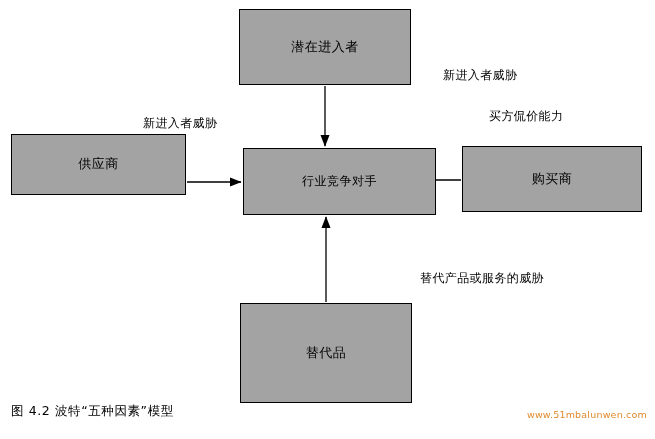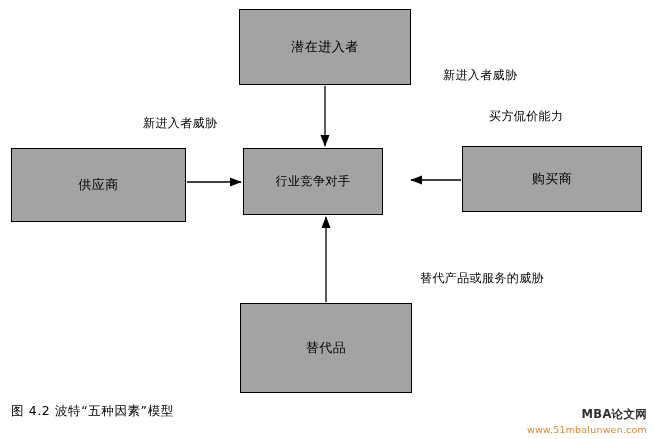--- a/index.html
+++ b/index.html
@@ -30,24 +30,24 @@
     flex-direction: column;
     align-items: center;
     justify-content: center;
     font-size: 13px;
     line-height: 1.55;
     letter-spacing: 0.5px;
   }
   .box .line2 { margin-top: 4px; }
 
   #box-entrants { left: 239px; top: 9px;  width: 172px; height: 76px; }
-  #box-suppliers { left: 11px;  top: 148px; width: 175px; height: 74px; }
-  #box-rivalry   { left: 243px; top: 148px; width: 140px; height: 67px; font-size: 12px; }
+  #box-suppliers { left: 11px;  top: 134px; width: 175px; height: 61px; }
+  #box-rivalry   { left: 243px; top: 148px; width: 193px; height: 67px; font-size: 12px; }
   #box-buyers    { left: 462px; top: 146px; width: 180px; height: 66px; font-family: Liberation Serif, serif; }
-  #box-substitutes { left: 240px; top: 303px; width: 172px; height: 90px; }
+  #box-substitutes { left: 240px; top: 303px; width: 172px; height: 100px; }
 
   .lbl {
     position: absolute;
     font-size: 12px;
     letter-spacing: 0.4px;
     white-space: nowrap;
     line-height: 1.3;
   }
   #lbl-supplier-power { left: 143px; top: 116px; }
   #lbl-new-entrant    { left: 443px; top: 68px; }
@@ -123,15 +123,14 @@
 </div>
 
 <div class="lbl" id="lbl-supplier-power">新进入者威胁</div>
 <div class="lbl" id="lbl-new-entrant">新进入者威胁</div>
 <div class="lbl" id="lbl-buyer-power">买方侃价能力</div>
 <div class="lbl" id="lbl-substitute">替代产品或服务的威胁</div>
 
 <div id="caption">图 4.2  波特“五种因素”模型</div>
 
 <div id="watermark">
-  <div class="wm-main">MBA论文网</div>
   <div class="wm-sub">www.51mbalunwen.com</div>
 </div>
 
 </body></html>

